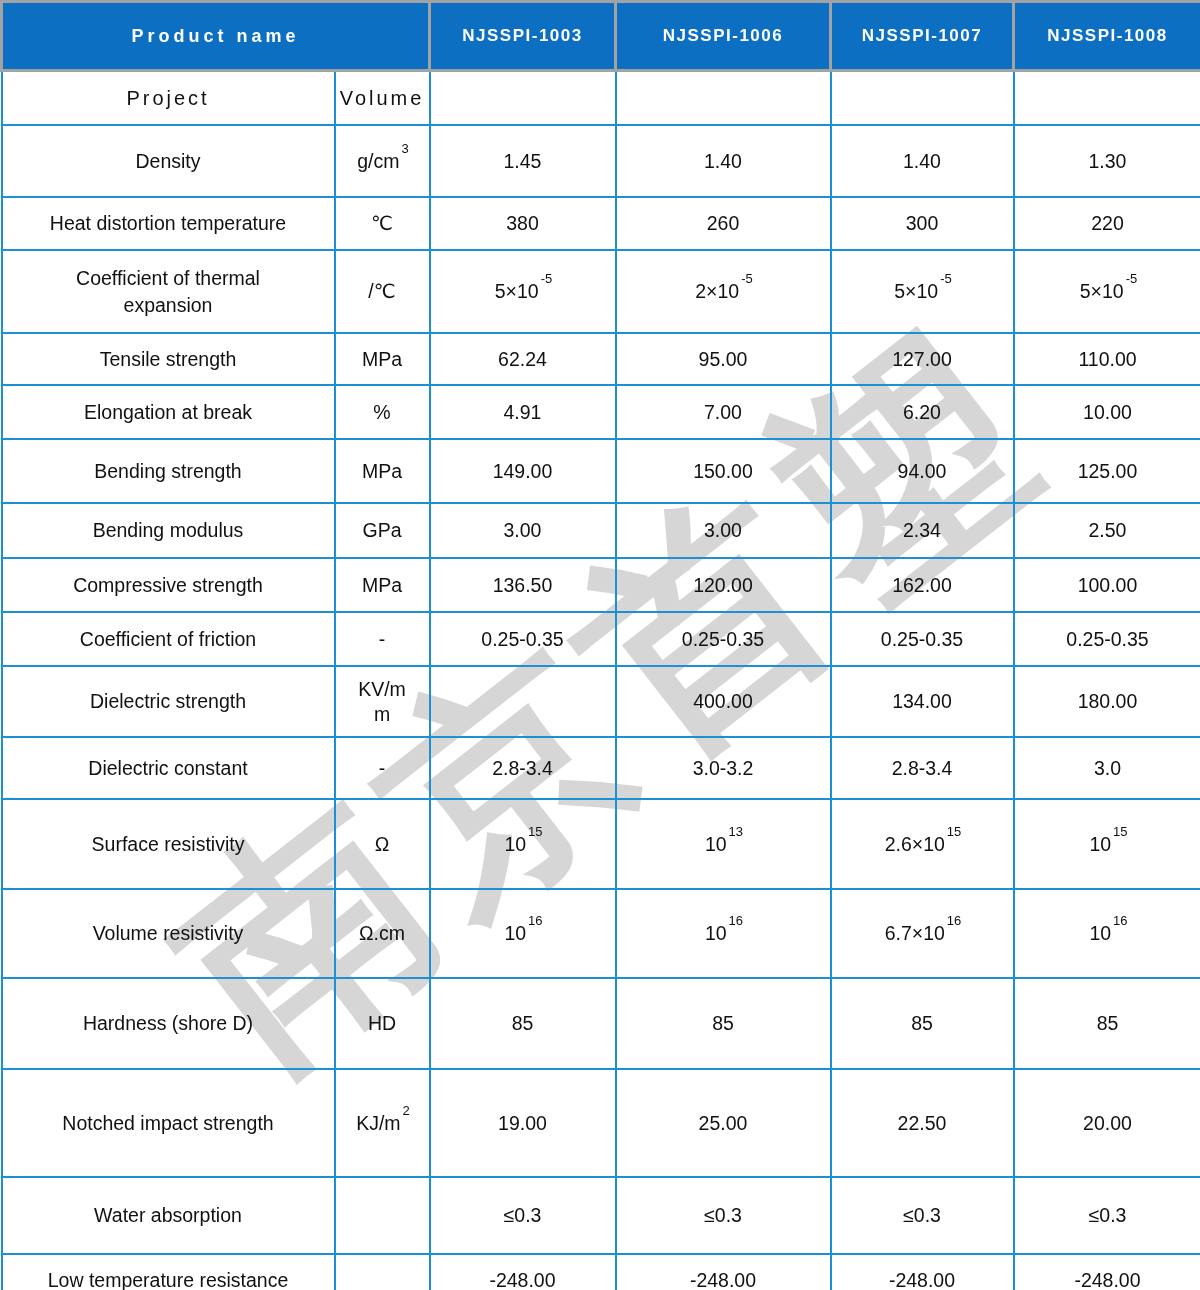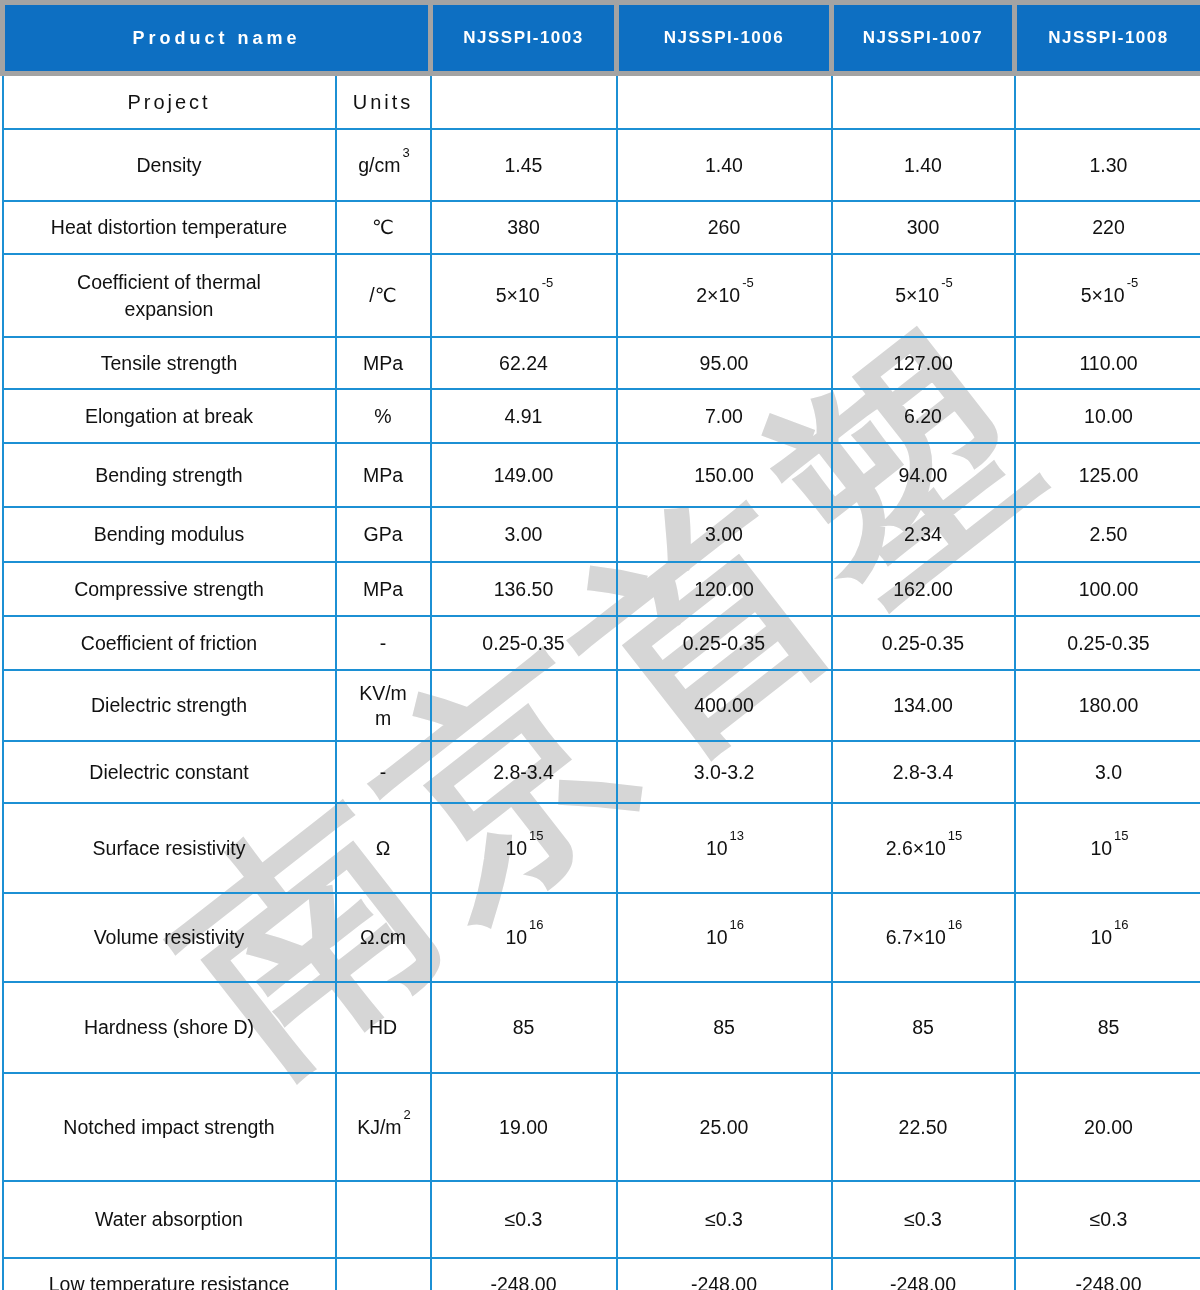--- a/index.html
+++ b/index.html
@@ -25,21 +25,21 @@
     font-family:"DejaVu Sans",sans-serif;
   }
   table.tbl{
     position:relative;z-index:1;
     border-collapse:collapse;table-layout:fixed;
     width:1200px;
   }
   thead th{
     background:var(--header-bg);
     color:#fff;font-weight:bold;font-size:17px;
-    border:5px solid #a3a3a3;
+    border:3px solid #a3a3a3;
     height:64px;
   }
   th.ph{letter-spacing:4px;font-size:18px;}
   th.product{letter-spacing:1.5px;}
   thead tr.sub td{
     background:transparent;color:#111;
     border:2px solid var(--grid);
     border-top:none;
     font-size:20px;letter-spacing:3px;
     text-align:center;height:50px;
@@ -77,21 +77,21 @@
     <tr id="product-header-row">
       <th class="ph" colspan="2">Product name</th>
 
     <th class="product">NJSSPI-1003</th>
         <th class="product">NJSSPI-1006</th>
         <th class="product">NJSSPI-1007</th>
         <th class="product">NJSSPI-1008</th>
       </tr>
     <tr class="sub" id="project-units-row">
       <td>Project</td>
-      <td>Units</td>
+      <td>Volume</td>
 
     <td></td>
         <td></td>
         <td></td>
         <td></td>
       </tr>
   </thead>
   <tbody id="rows">
       <tr style="height: 72px;">
         <td class="rowlabel">Density</td>

